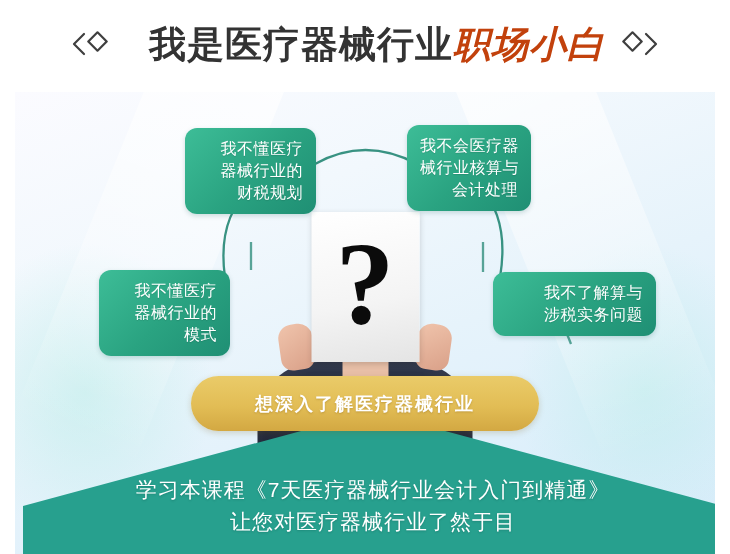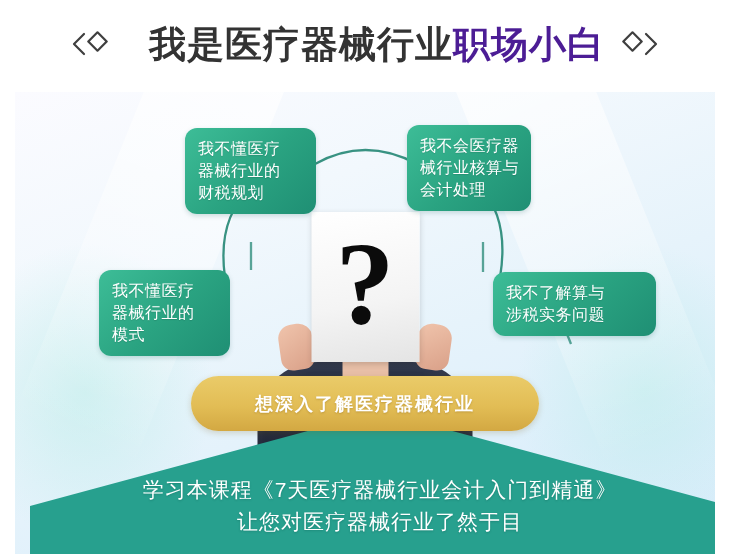--- a/index.html
+++ b/index.html
@@ -20,21 +20,21 @@
     display:flex;align-items:center;gap:3px;
     color:#3f3f3f;
   }
   .deco svg{display:block;}
   .title{
     font-size:37px;font-weight:bold;letter-spacing:1px;
     white-space:nowrap;line-height:1;
     display:flex;align-items:baseline;
   }
   .title .dark{color:#333333;margin-left:24px;}
-  .title .teal{color:#4c1d95;}
+  .title .teal{color:#c2410c;font-style:italic;}
 
   
   .panel{
     position:absolute;left:15px;top:92px;width:700px;height:462px;
     overflow:hidden;
     background:
       linear-gradient(160deg,#fbfbff 0%,#f2f8fd 28%,#e6f3fb 55%,#ddeffb 78%,#d7ecfa 100%);
   }
   
   .ray{position:absolute;background:rgba(255,255,255,.55);transform-origin:top center;}
@@ -106,20 +106,21 @@
     position:absolute;
     background:linear-gradient(135deg,#3dbd97 0%,#2aa381 52%,#1f8f74 100%);
     border-radius:12px;
     color:#ffffff;
     font-size:16px;line-height:22px;
     padding:10px 13px;
     box-sizing:border-box;
     letter-spacing:.5px;
     box-shadow:0 2px 5px rgba(0,80,70,.18);
     text-shadow:0 1px 1px rgba(0,0,0,.12);
+    text-align:right;
   }
   .bubble .line{display:block;white-space:nowrap;}
   .b-tl{left:170px;top:36px;width:131px;}
   .b-tr{left:392px;top:33px;width:124px;}
   .b-bl{left:84px;top:178px;width:131px;}
   .b-br{left:478px;top:180px;width:163px;}
 
   
   .pill{
     position:absolute;left:50%;transform:translateX(-50%);
@@ -127,21 +128,21 @@
     border-radius:28px;
     background:linear-gradient(180deg,#eacb69 0%,#e2bd55 55%,#d3a842 100%);
     display:flex;align-items:center;justify-content:center;
     color:#ffffff;font-size:18px;font-weight:bold;letter-spacing:2px;
     box-shadow:0 2px 6px rgba(120,90,20,.22);
     text-shadow:0 1px 2px rgba(130,95,20,.35);
   }
 
   
   .banner{
-    position:absolute;left:15px;bottom:0;width:700px;height:150px;
+    position:absolute;left:8px;bottom:0;width:700px;height:150px;
     background:#27a08e;
     clip-path:polygon(0% 100%, 0% 68%, 50% 5%, 100% 68%, 100% 100%);
     display:flex;flex-direction:column;align-items:center;justify-content:flex-end;
     padding-bottom:16px;box-sizing:border-box;
     color:#ffffff;
   }
   .banner .bline{
     font-size:21px;line-height:32px;letter-spacing:1px;white-space:nowrap;
     text-shadow:0 1px 2px rgba(0,60,55,.25);
   }

